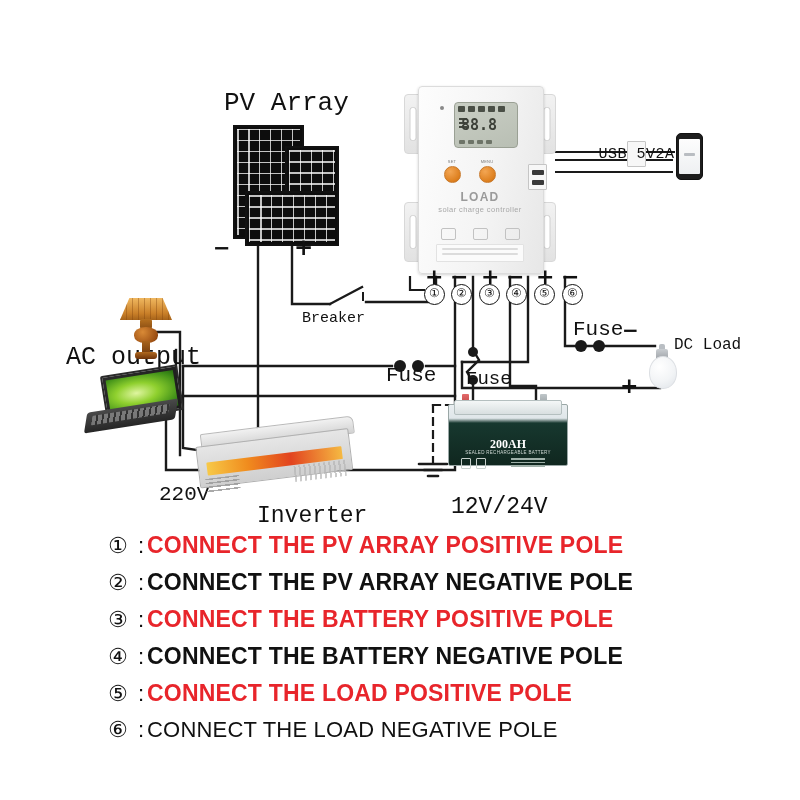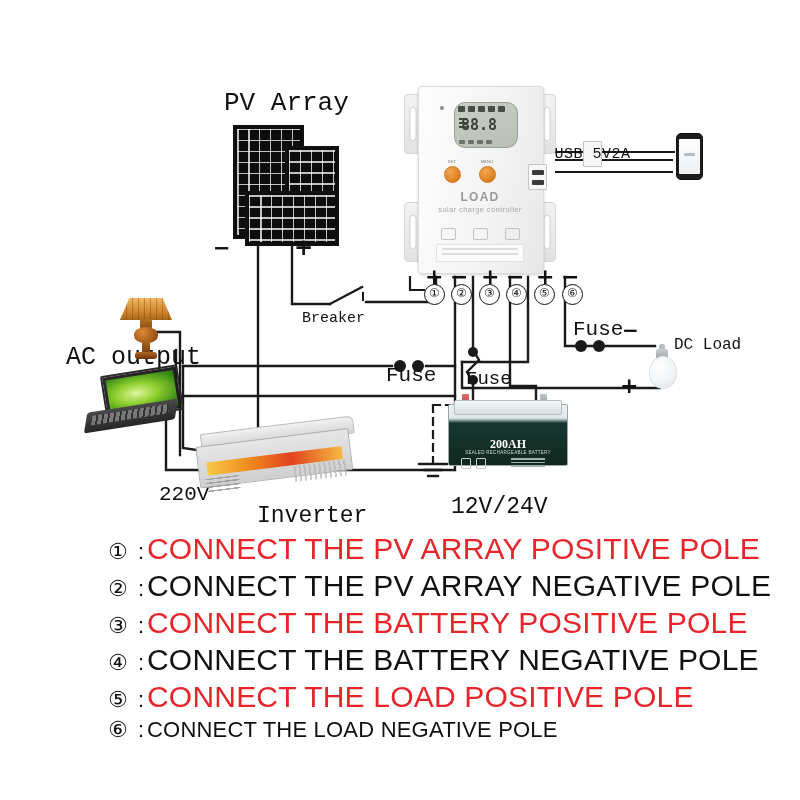--- a/index.html
+++ b/index.html
@@ -18,21 +18,21 @@
   }
 
   
   .legend{position:absolute;left:108px;top:532px;width:690px;}
   .leg-row{display:flex;align-items:baseline;height:37px;}
   .leg-num{
     width:30px;flex:0 0 30px;font-size:22px;color:#111;
     font-family:"DejaVu Sans", sans-serif;line-height:1;
   }
   .leg-colon{flex:0 0 9px;font-size:22px;color:#111;}
-  .leg-txt{font-size:30px;font-weight:400;letter-spacing:0.2px;white-space:nowrap;}
+  .leg-txt{font-size:23px;font-weight:700;letter-spacing:0.2px;white-space:nowrap;}
   .leg-row.red .leg-txt{color:#e8252b;}
   .leg-row.black .leg-txt{color:#111;}
   .leg-row.thin .leg-txt{font-weight:400;font-size:22px;}
 
   
   .ctrl{position:absolute;left:404px;top:86px;width:152px;height:190px;}
   .ctrl-body{
     position:absolute;left:14px;top:0;width:124px;height:186px;
     background:linear-gradient(100deg,#fdfdfd 0%,#f4f4f4 55%,#e7e7e7 100%);
     border:1px solid #dcdcdc;border-radius:4px;
@@ -47,21 +47,21 @@
     position:absolute;left:50%;top:12px;transform:translateX(-50%);
     width:5px;height:32px;border-radius:3px;background:#ffffff;
     border:1px solid #d0d0d0;display:block;
   }
   .ear.l1{left:0;top:8px;}   .ear.l2{left:0;top:116px;}
   .ear.r1{right:0;top:8px;}  .ear.r2{right:0;top:116px;}
 
   .lcd{
     position:absolute;left:50px;top:16px;width:62px;height:44px;
     background:linear-gradient(160deg,#c9cec4,#b9bfb4);
-    border:1px solid #9aa094;border-radius:11px;overflow:hidden;
+    border:1px solid #9aa094;border-radius:4px;overflow:hidden;
   }
   .lcd-icons{position:absolute;left:3px;top:3px;display:flex;gap:3px;align-items:center;}
   .lcd-icons span{display:block;width:7px;height:6px;background:#4a4f46;border-radius:1px;}
   .lcd-digits{
     position:absolute;left:6px;top:13px;
     font-family:"DejaVu Sans Mono", monospace;font-size:15px;font-weight:700;
     color:#3c4038;letter-spacing:0px;
   }
   .lcd-bars{position:absolute;left:4px;top:15px;}
   .lcd-bars i{display:block;width:8px;height:2px;background:#43483f;margin-bottom:2px;}
@@ -81,21 +81,21 @@
     position:absolute;font-size:4px;color:#7b7b7b;letter-spacing:.2px;
     font-family:"Liberation Sans", sans-serif;
   }
   .btn-lab.set{left:40px;top:73px;width:16px;text-align:center;}
   .btn-lab.menu{left:74px;top:73px;width:18px;text-align:center;}
 
   .usb{
     position:absolute;right:9px;top:78px;width:17px;height:20px;
     background:#f7f7f7;border:1px solid #c5c5c5;border-radius:1px;
     display:flex;flex-direction:column;justify-content:space-around;
-    align-items:center;padding:2px 0;
+    align-items:center;padding:2px 0;margin-left:44px;
   }
   .usb i{display:block;width:12px;height:5px;background:#3a3a3a;border-radius:1px;}
 
   .brand{
     position:absolute;left:14px;top:104px;width:124px;text-align:center;
     font-size:12px;font-weight:700;color:#9a9a9a;letter-spacing:1.2px;
   }
   .sub-brand{
     position:absolute;left:14px;top:119px;width:124px;text-align:center;
     font-size:7.5px;color:#a8a8a8;letter-spacing:.4px;

